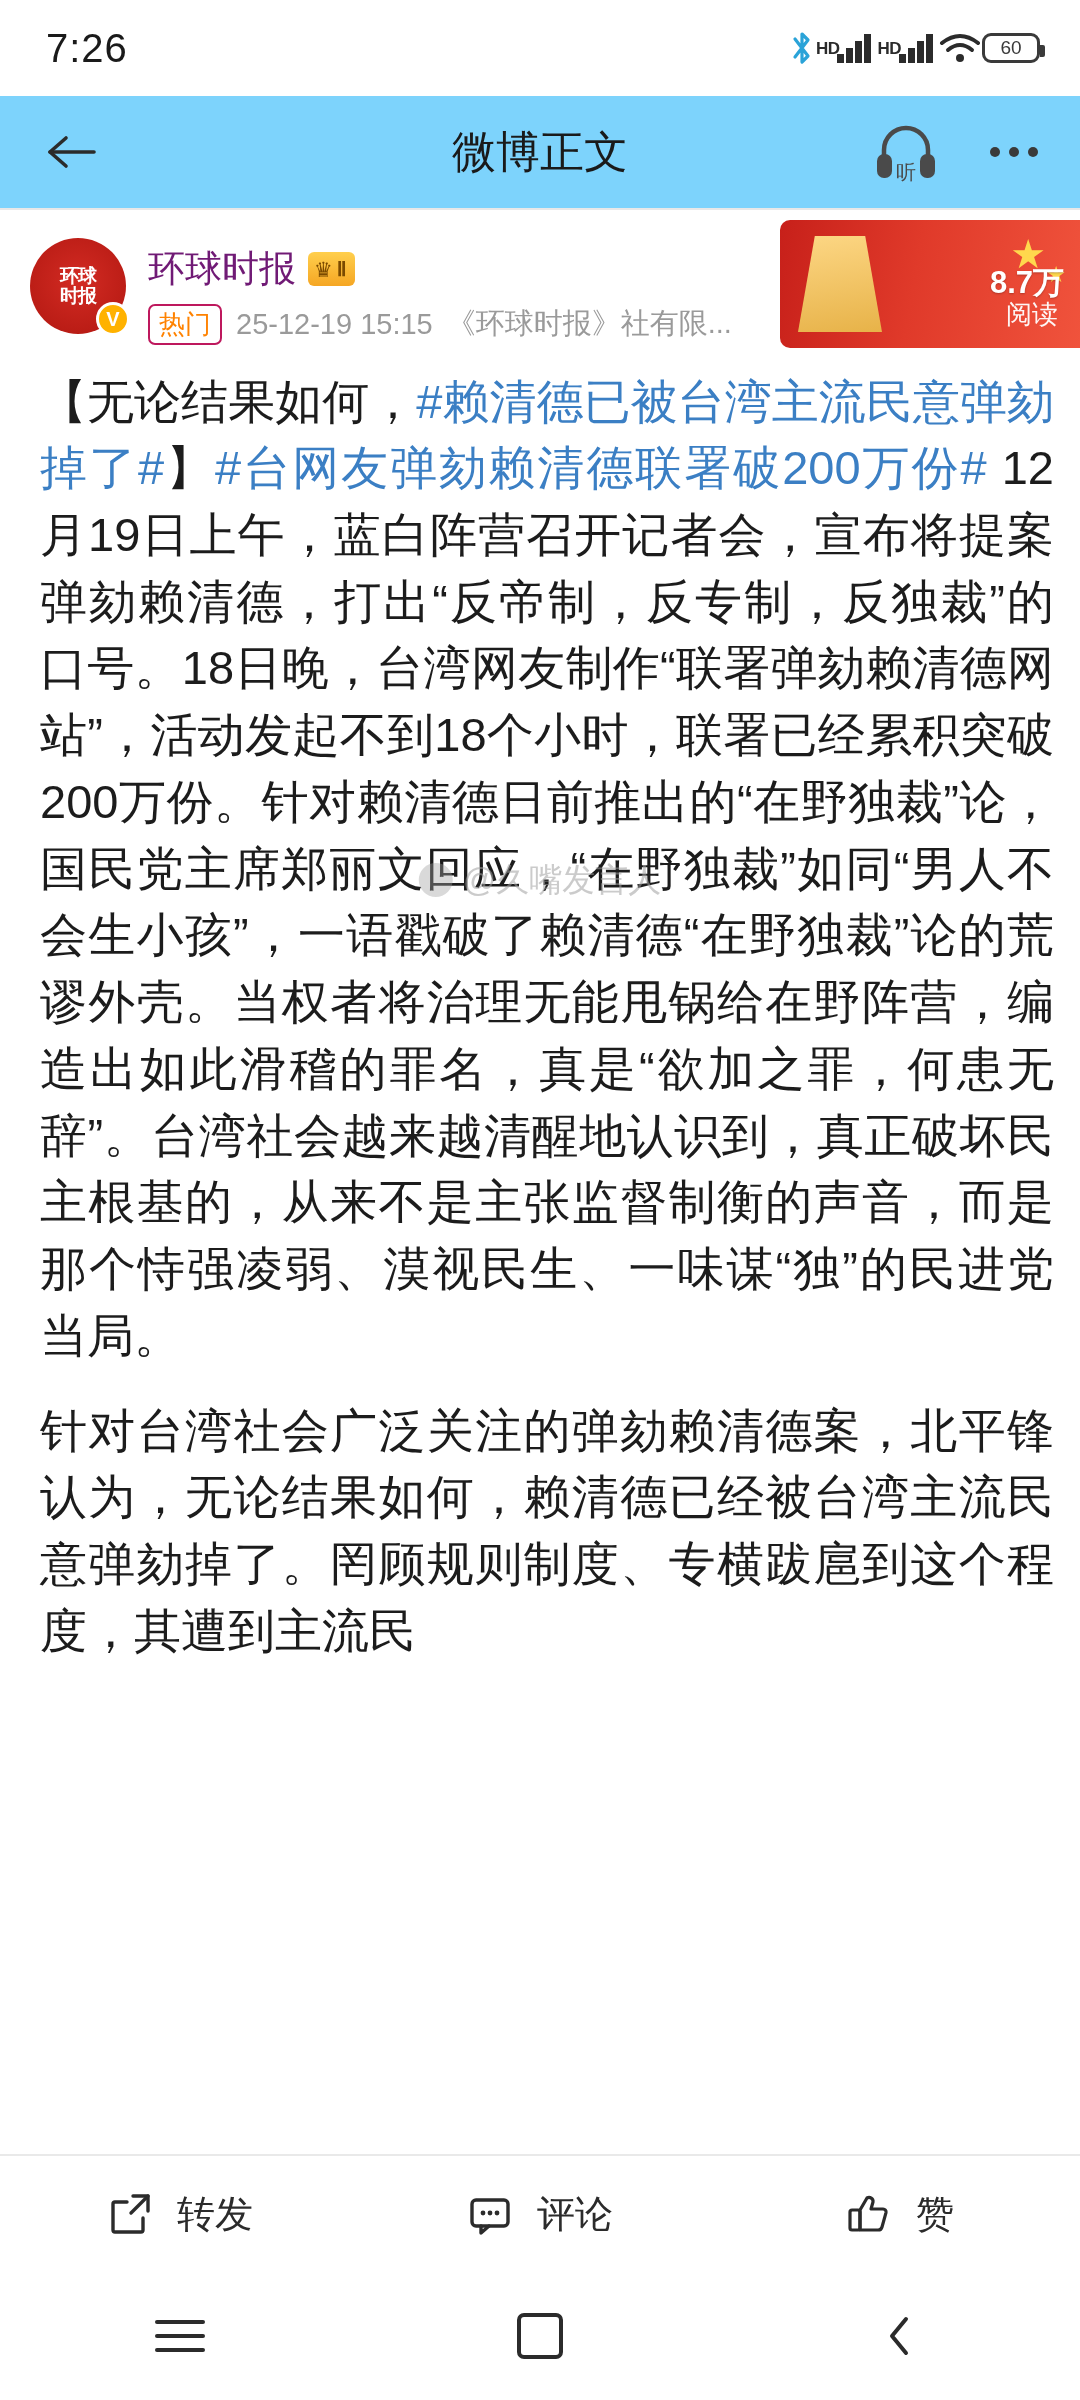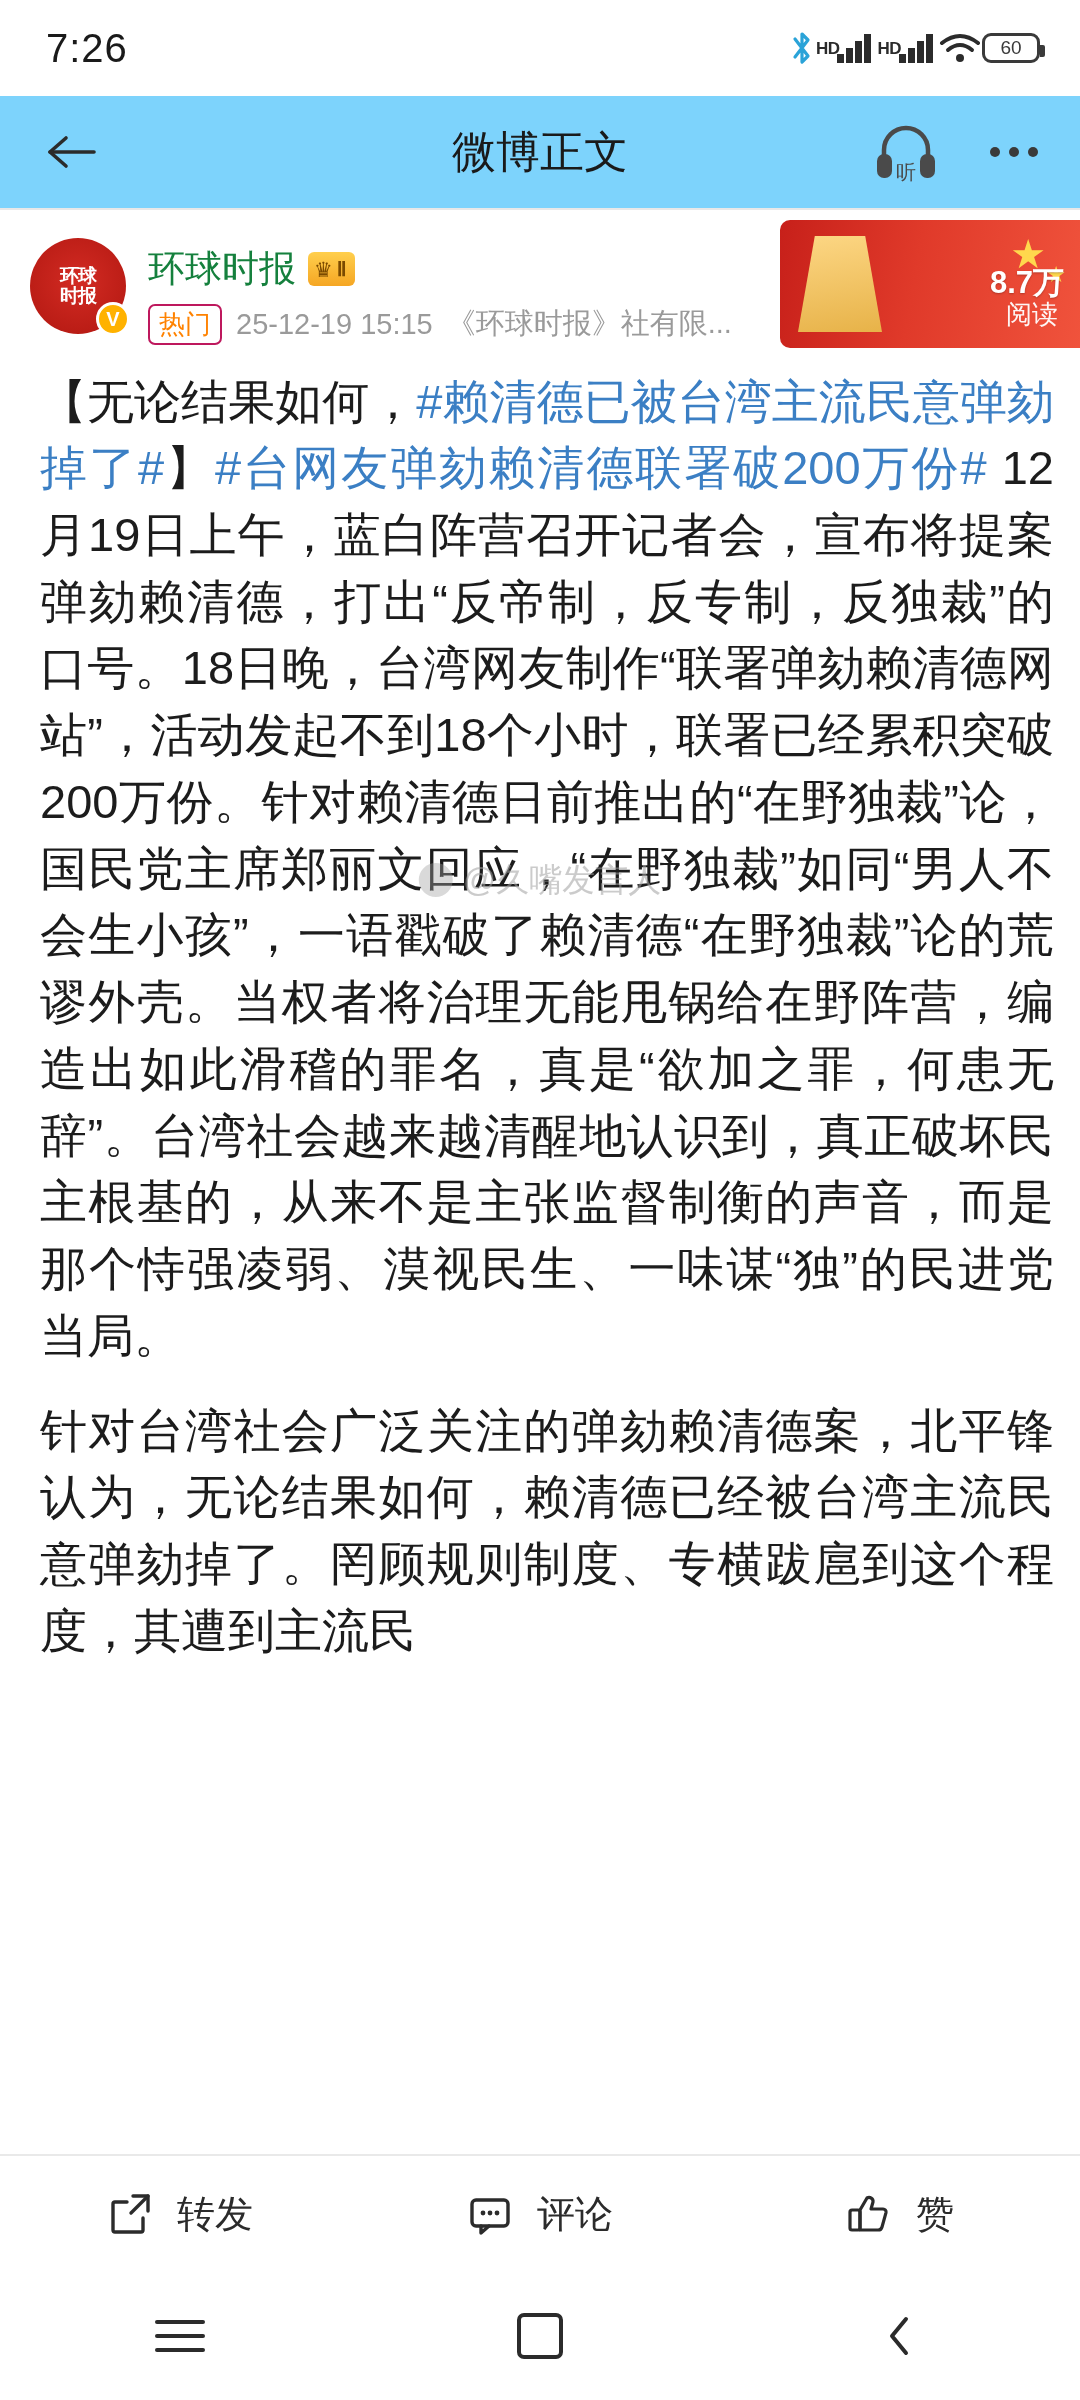--- a/index.html
+++ b/index.html
@@ -201,21 +201,21 @@
     gap: 10px;
     padding-top: 6px;
   }
   .name-row {
     display: flex;
     align-items: center;
     gap: 12px;
   }
   .nick {
     font-size: 37px;
-    color: #15803d;
+    color: #701a75;
     font-weight: 400;
   }
   .crown-badge {
     display: inline-flex;
     align-items: center;
     height: 34px;
     background: linear-gradient(180deg,#ffcf4d 0%, #f5a623 100%);
     border-radius: 6px;
     padding: 0 8px 0 6px;
     gap: 4px;

